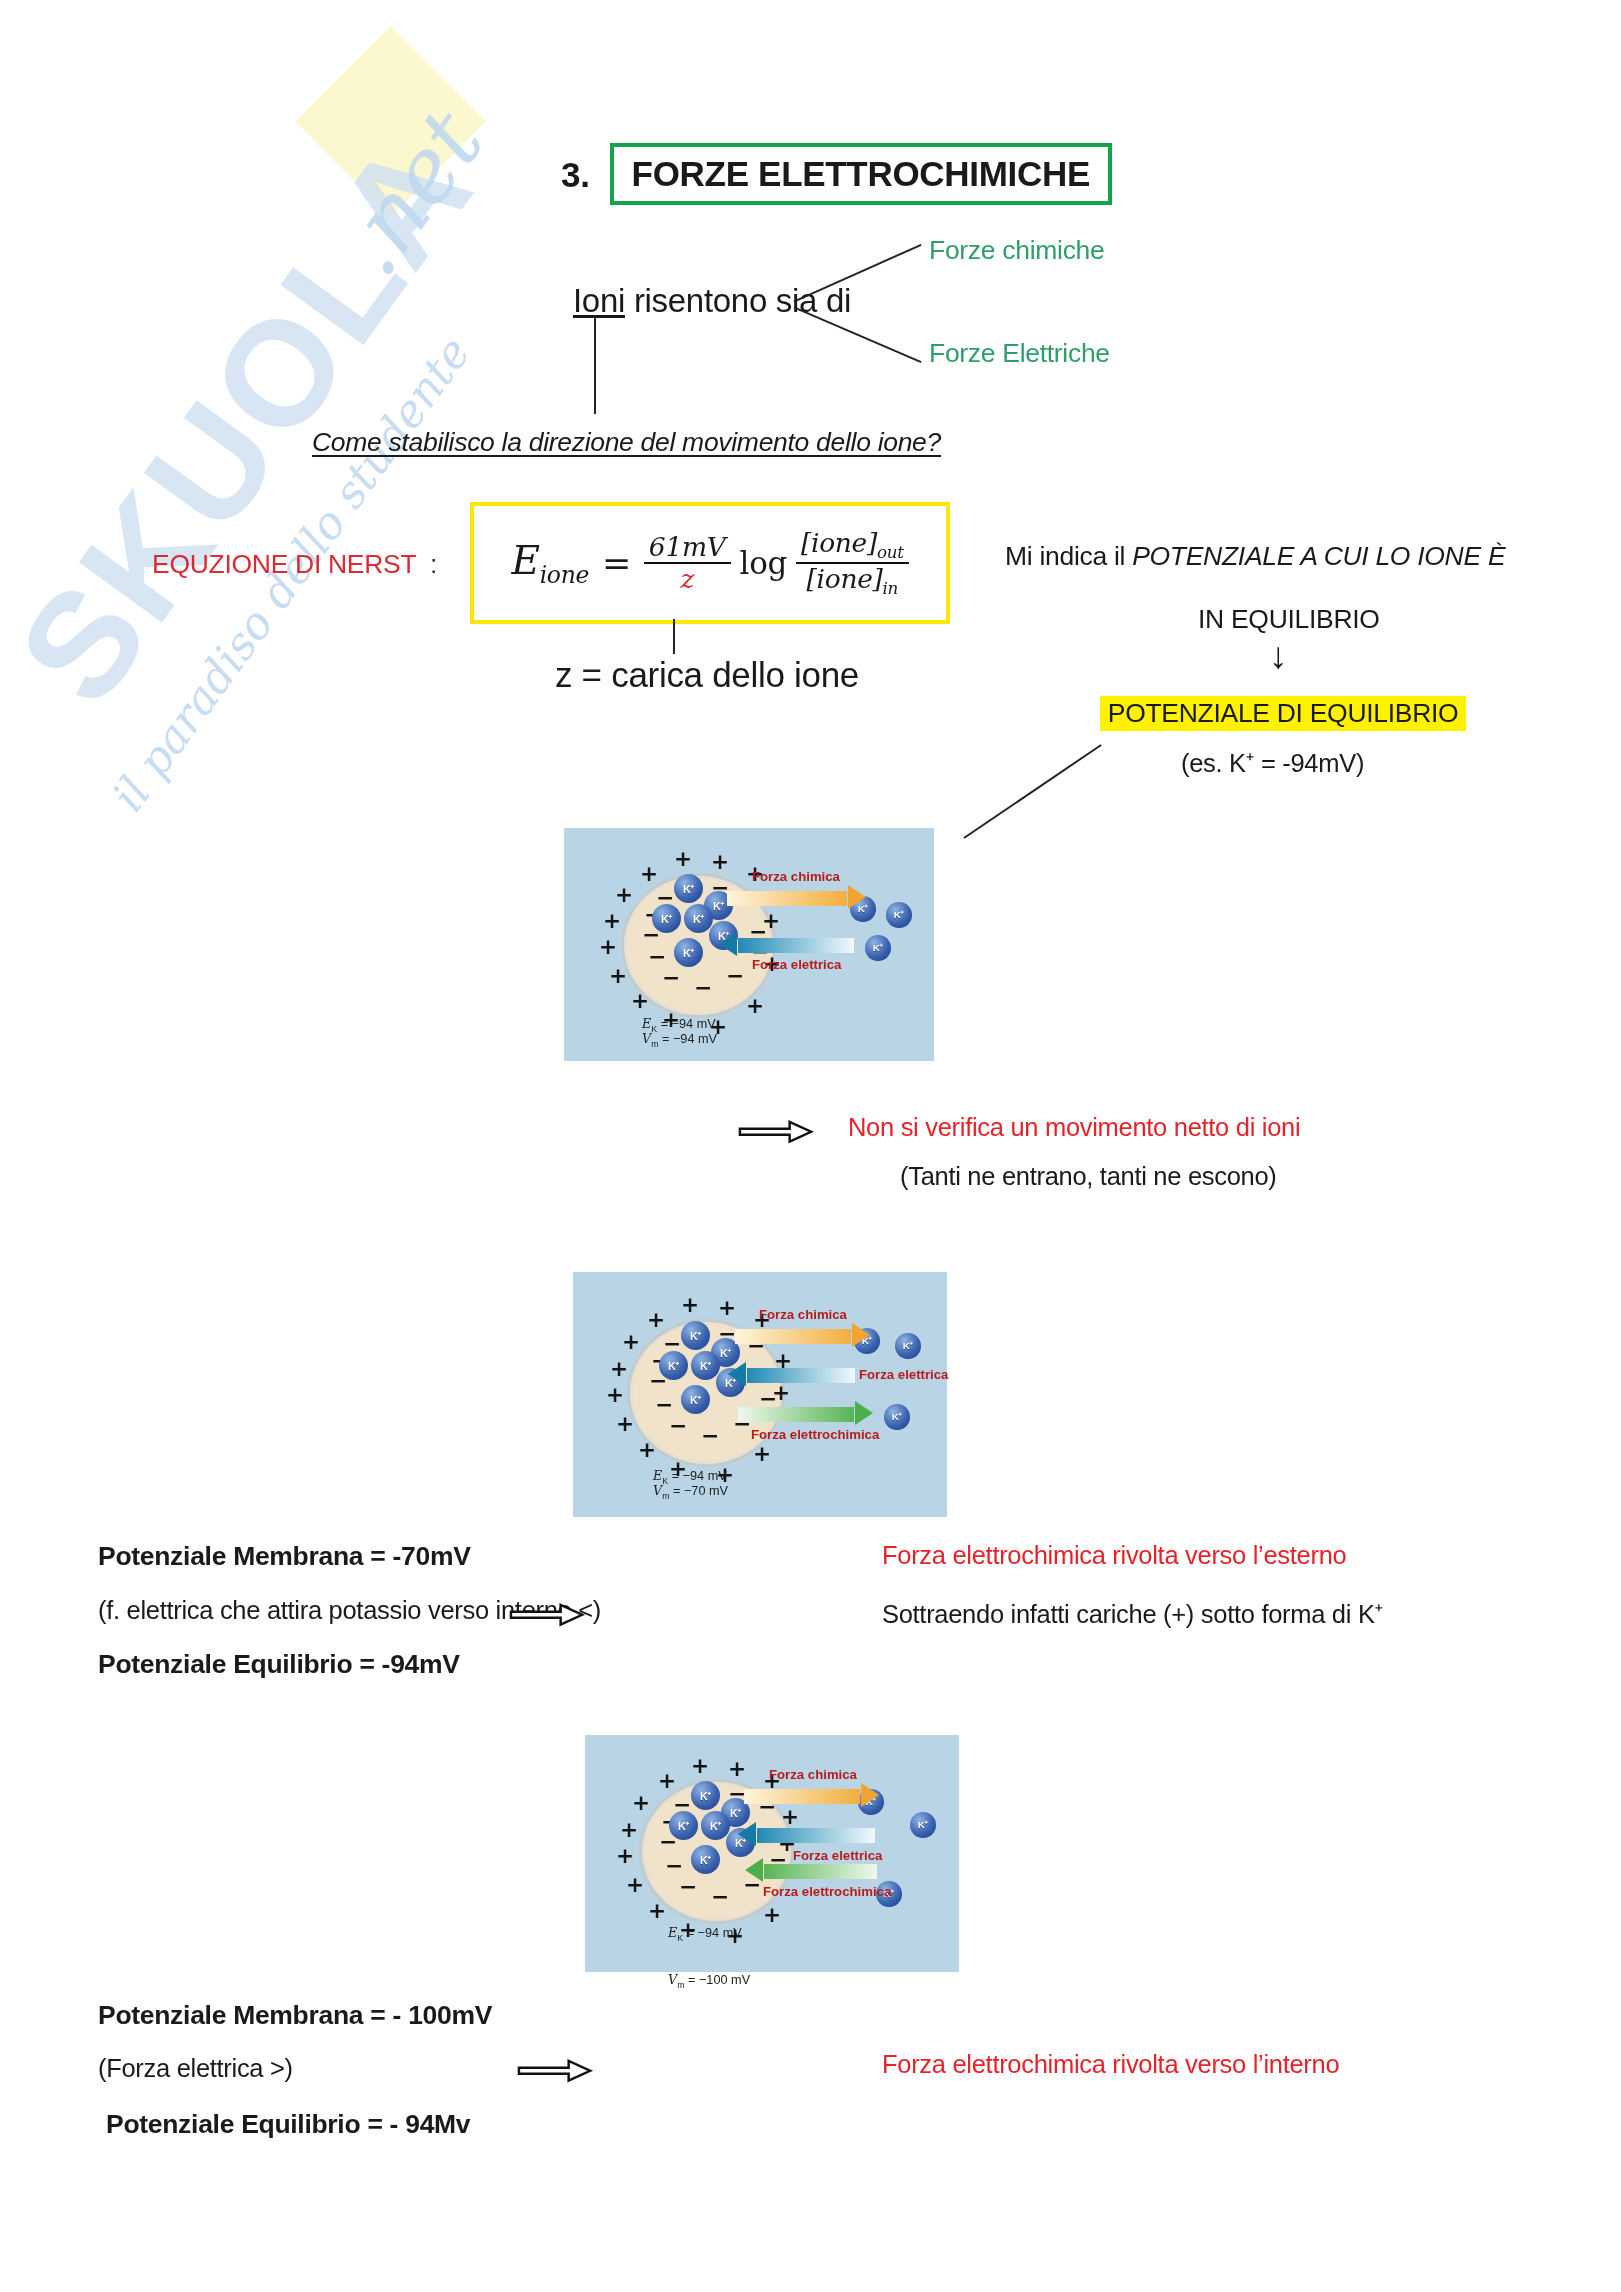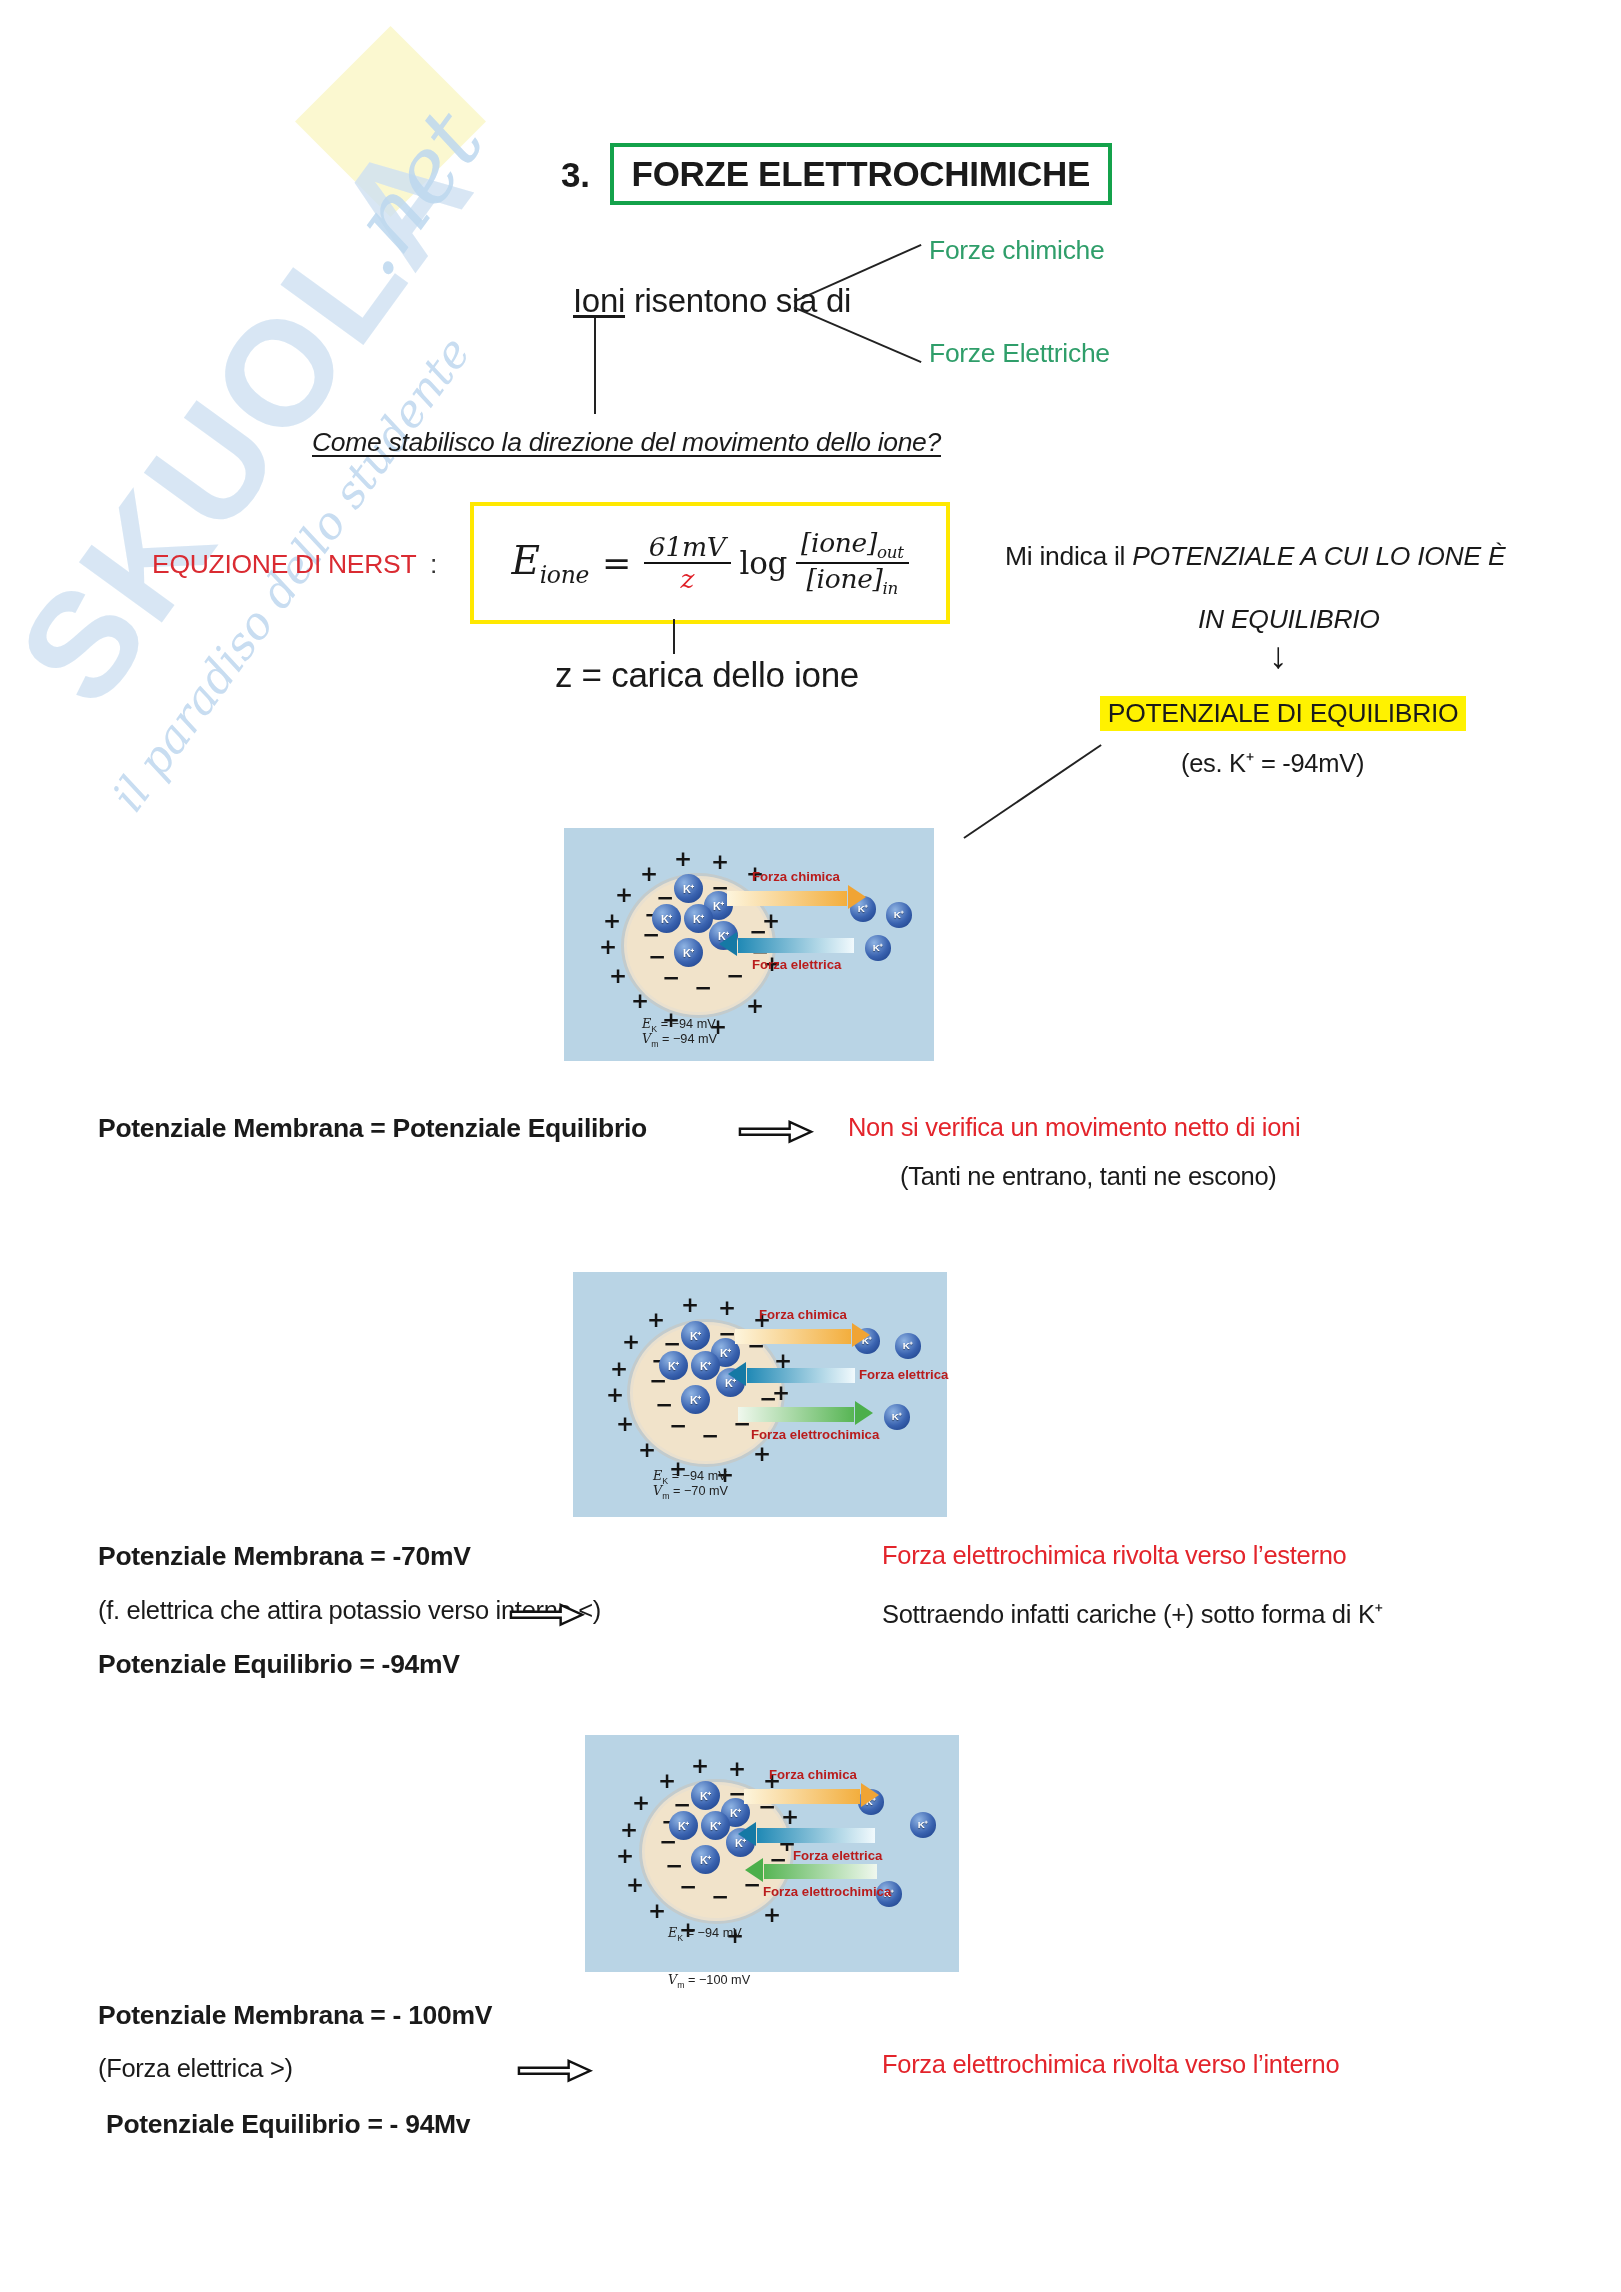--- a/index.html
+++ b/index.html
@@ -35,21 +35,21 @@
   .eq-eq{font-size:35px;margin:0 3.9px;}
   .frac{display:inline-block;text-align:center;vertical-align:middle;font-size:26.5px;line-height:1.15;}
   .fnum{display:block;border-bottom:2.9px solid #111;padding:0 4.9px;}
   .fden{display:block;}
   .frac sub{font-size:16.7px;}
   .red{color:#e02028;}
   .eq-log{font-size:31px;font-style:normal;}
   .z-note{left:555px;top:655px;font-size:35px;}
   
   .mi-indica{left:1005px;top:541px;font-size:26.5px;white-space:nowrap;}
-  .in-eq{left:1198px;top:604px;font-size:26.5px;font-style:italic;}
+  .in-eq{left:1198px;top:604px;font-size:26.5px;}
   .darr{left:1269px;top:635px;font-size:37px;}
   .pot-eq{left:1100px;top:696px;font-size:26.5px;background:#fff200;padding:2px 7.8px;white-space:nowrap;}
   
   .diagram{position:absolute;background:#b9d4e5;}
   .cell{position:absolute;border-radius:50%;background:#f1e3ca;border:3.9px solid #c2cbcd;box-shadow:inset 0 0 0 2.9px #e9e0cf;}
   .pm,.mm{position:absolute;font-weight:bold;color:#141414;font-family:"DejaVu Sans",sans-serif;line-height:1;}
   .pm{font-size:21.6px;}
   .mm{font-size:21.6px;}
   .kion{position:absolute;width:29px;height:29px;border-radius:50%;color:#fff;font-size:10.8px;font-weight:bold;
         display:flex;align-items:center;justify-content:center;
@@ -169,21 +169,20 @@
     <span class="kion sm" style="left:322px;top:74px">K⁺</span>
     <span class="kion sm" style="left:301px;top:107px">K⁺</span>
     <div class="arr orange" style="left:163px;top:63px;width:120px;"></div>
     <div class="dlabel" style="left:188px;top:41px;">Forza chimica</div>
     <div class="arr blue" style="left:174px;top:110px;width:116px;"></div>
     <div class="dlabel" style="left:188px;top:129px;">Forza elettrica</div>
     <div class="ev" style="left:78px;top:188px;"><i>E</i><sub>K</sub><span> = −94 mV</span></div>
     <div class="ev" style="left:78px;top:203px;"><i>V</i><sub>m</sub><span> = −94 mV</span></div>
   </div>
 
-  <div class="abs stmt-b" style="left:98px;top:1113px;">Potenziale Membrana = Potenziale Equilibrio</div>
   <svg class="abs" style="left:737px;top:1119px;" width="78" height="25.5" viewBox="0 0 80 26">
     <path d="M3 10 H54 V3 L76 13 L54 23 V16 H3 Z" fill="#fff" stroke="#111" stroke-width="2.5"></path>
   </svg>
   <div class="abs stmt-red" style="left:848px;top:1113px;">Non si verifica un movimento netto di ioni</div>
   <div class="abs stmt" style="left:900px;top:1162px;">(Tanti ne entrano, tanti ne escono)</div>
 
   <div class="diagram" style="left:573px;top:1272px;width:374px;height:245px;">
     <div class="cell" style="left:54px;top:47px;width:152px;height:142px;"></div>
     <span class="pm" style="left:108px;top:21.6px">+</span>
     <span class="pm" style="left:145px;top:24.5px">+</span>

